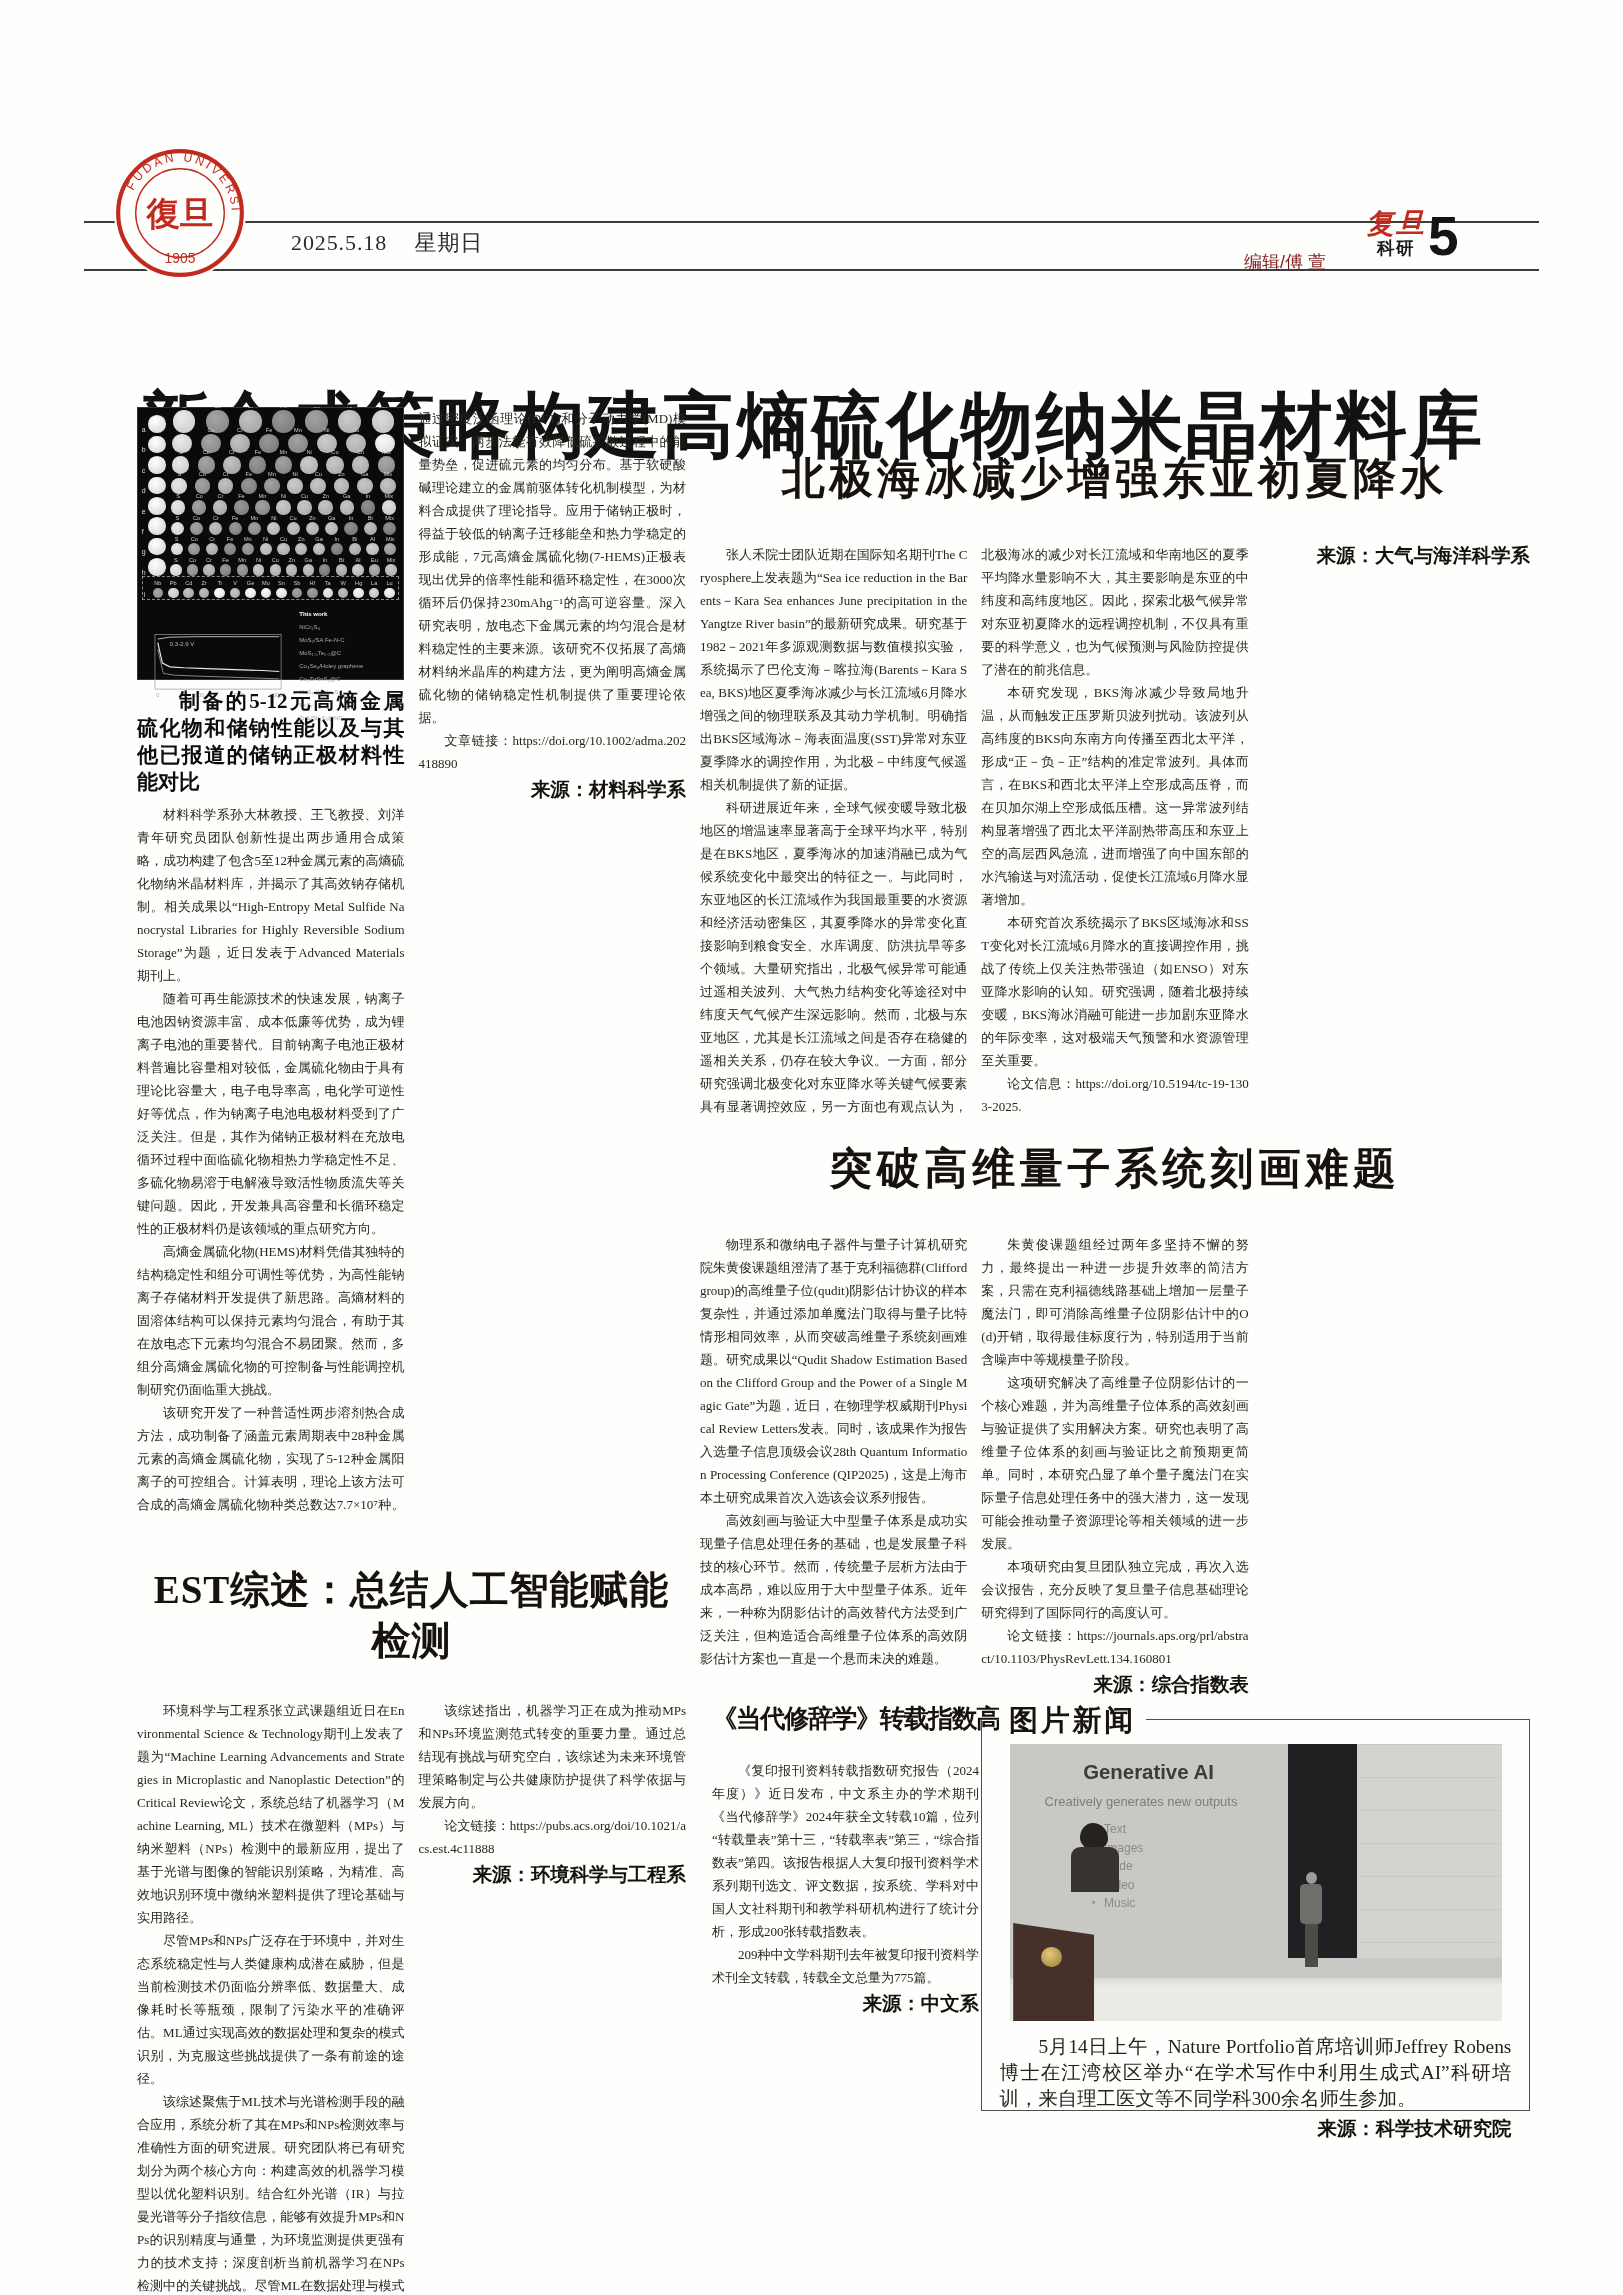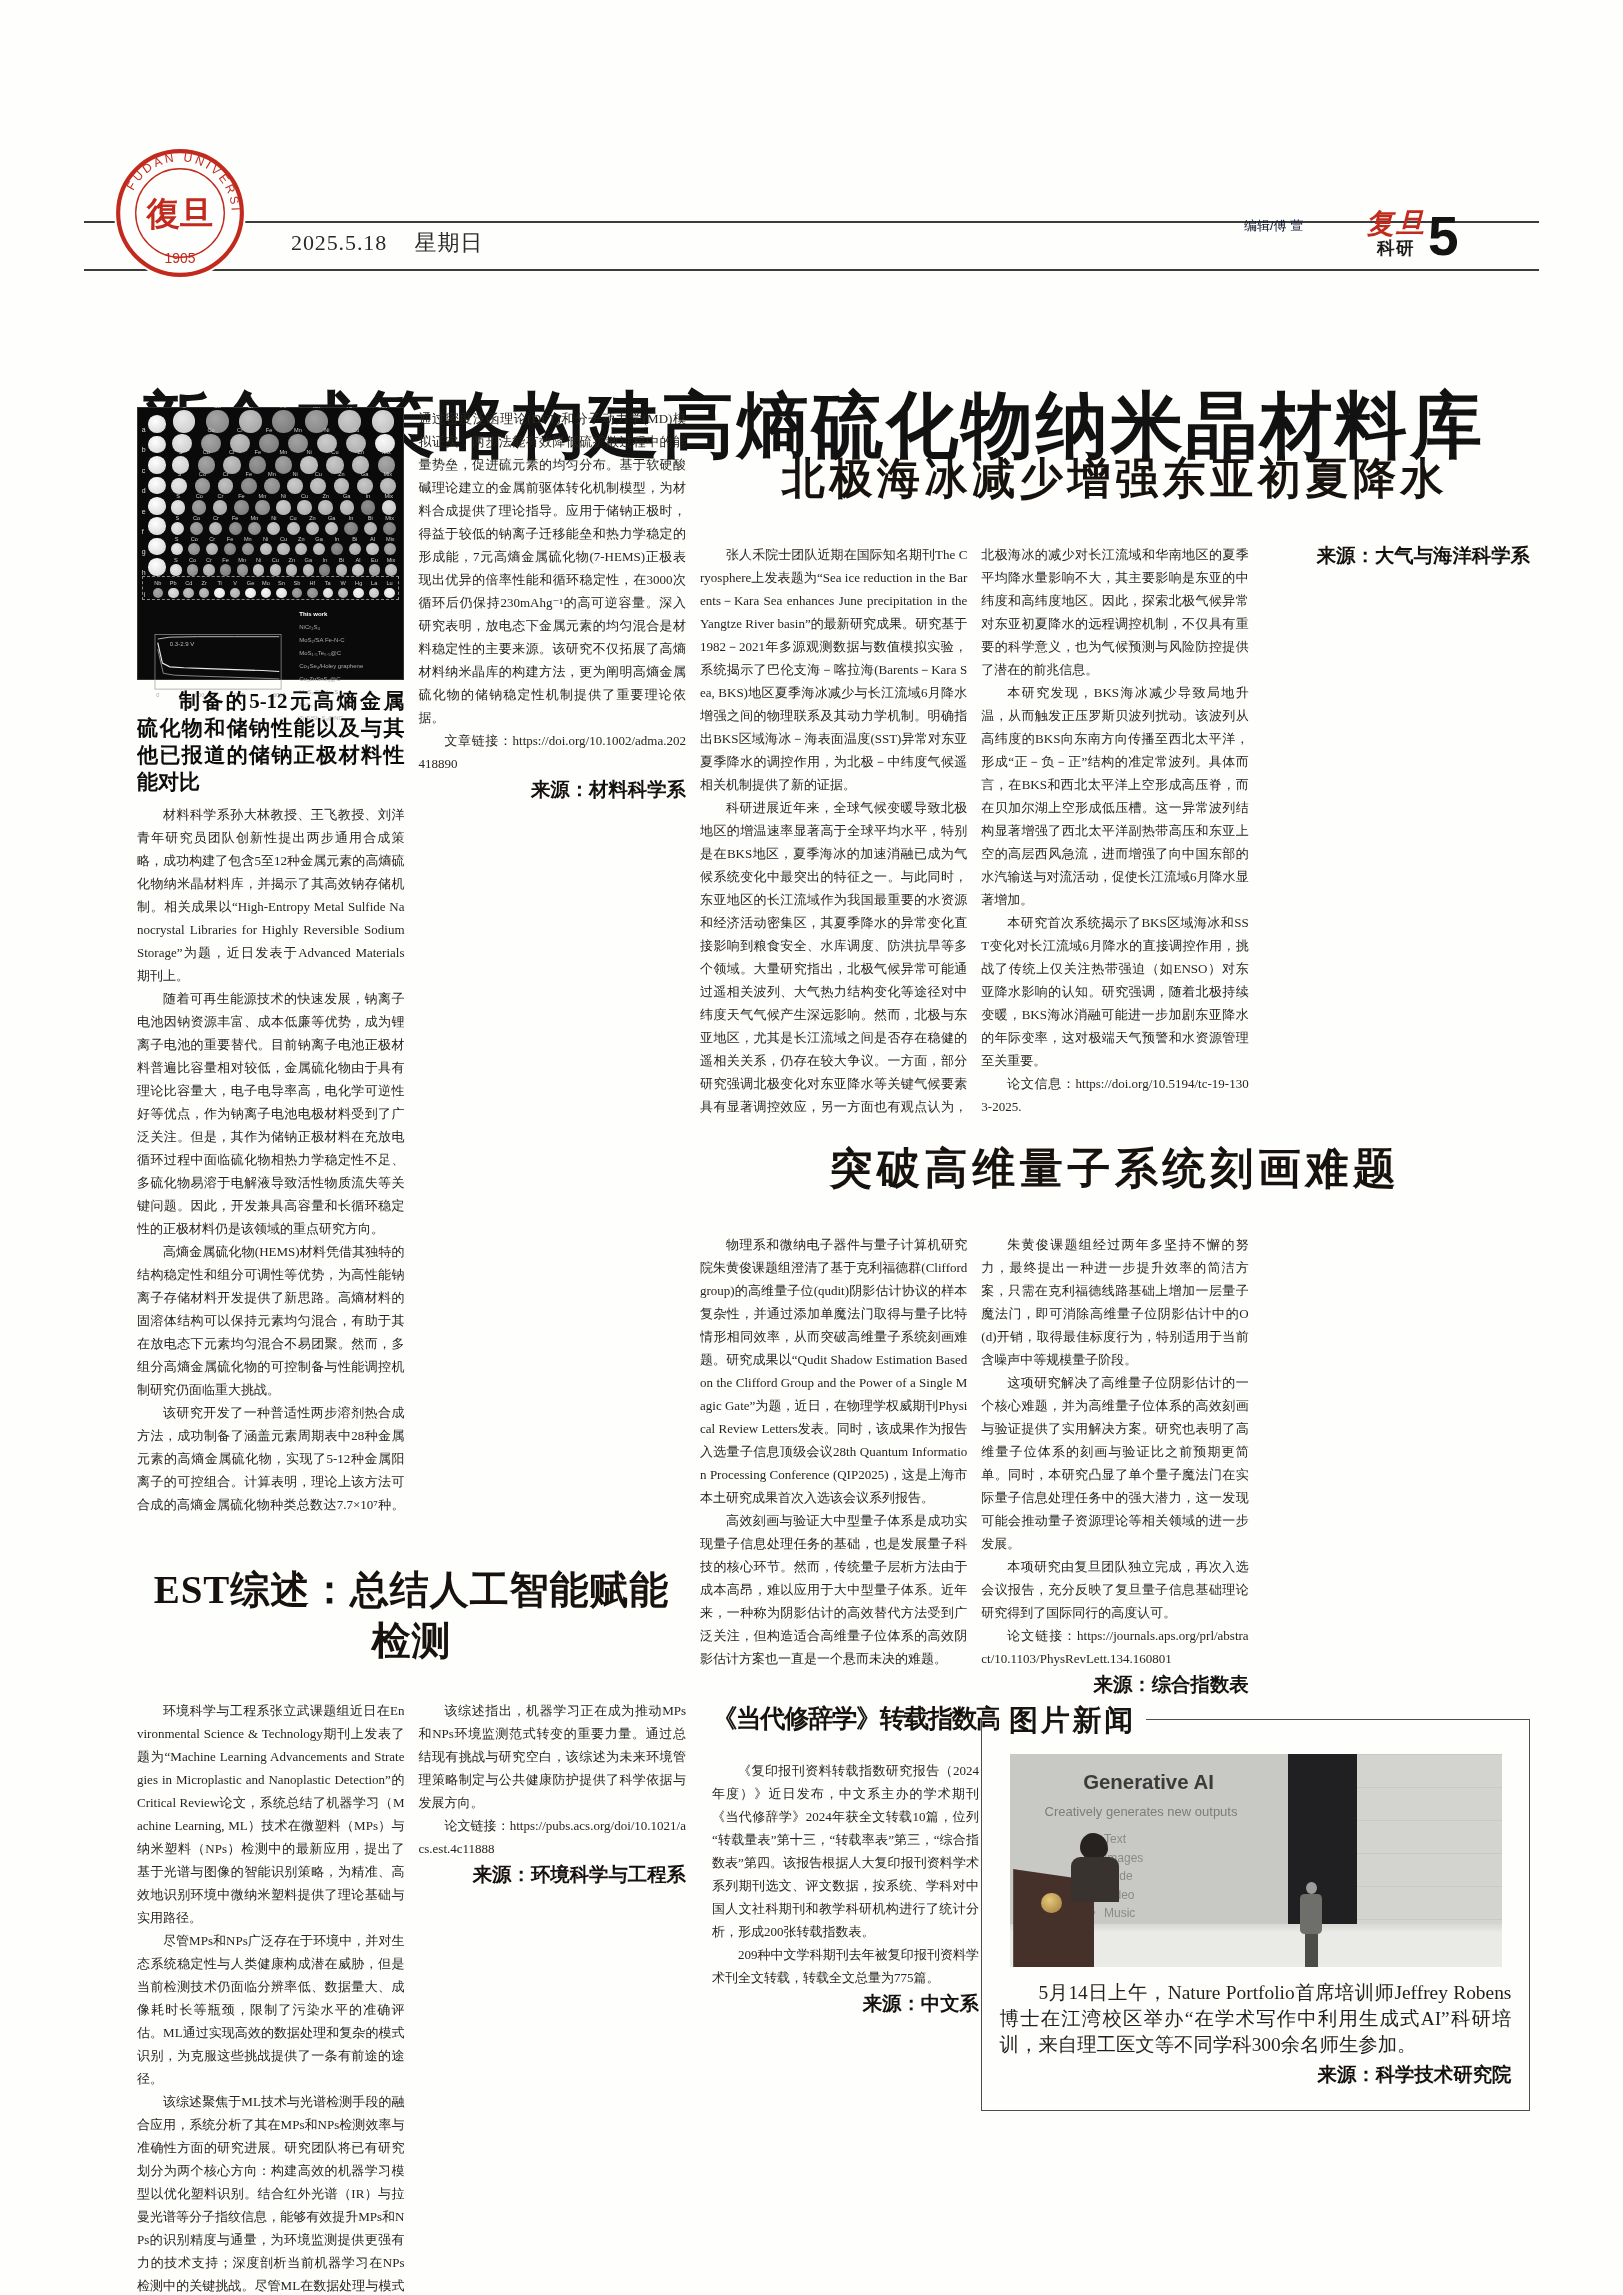--- a/index.html
+++ b/index.html
@@ -6,22 +6,22 @@
   .page{position:relative;width:1623px;height:2295px;background:#fefefc;overflow:hidden;
         font-family:"Liberation Serif","DejaVu Serif",serif;color:#262422;}
   
   .rule{position:absolute;left:84px;right:84px;height:1.9px;background:#3c3c3c;}
   .rule-top{top:221px;}
   .rule-bottom{top:269px;}
   .seal{position:absolute;left:114px;top:147px;width:132px;height:132px;background:#fefefc;border-radius:50%;}
   .date-line{position:absolute;left:291px;top:228px;font-family:Liberation Serif, serif;
              font-size:22px;color:#2a2a2a;letter-spacing:0.9px;}
   .date-line .wk{margin-left:21px;}
-  .editor{position:absolute;left:1244px;top:217px;font-family:"Liberation Sans","DejaVu Sans",sans-serif;
-          font-size:13px;color:#0f172a;}
+  .editor{position:absolute;left:1244px;top:250px;font-family:"Liberation Sans","DejaVu Sans",sans-serif;
+          font-size:18px;color:#7f1d1d;}
   .brand{position:absolute;left:1366px;top:209px;width:60px;text-align:center;}
   .brand-top{font-size:28px;line-height:29px;font-weight:900;color:#c22a1e;font-style:italic;letter-spacing:1.9px;}
   .brand-bottom{font-size:17.6px;line-height:20.4px;font-weight:900;color:#1c1c1c;
                 font-family:"Liberation Sans","DejaVu Sans",sans-serif;letter-spacing:1.4px;}
   .pageno{position:absolute;left:1428px;top:209px;font-size:55px;line-height:55px;font-weight:900;
           font-family:"Liberation Sans","DejaVu Sans",sans-serif;color:#141414;}
   
   .headline{position:absolute;left:116px;right:116px;top:329px;text-align:center;
             font-family:"Liberation Sans","DejaVu Sans",sans-serif;
             font-size:72px;line-height:97px;font-weight:900;color:#121212;letter-spacing:2.8px;white-space:nowrap;}
@@ -68,21 +68,21 @@
   
   .art-rhetoric{position:absolute;left:712px;top:1677px;width:267px;}
   .rhetoric-title{font-size:25.4px;line-height:40px;letter-spacing:-1.4px;white-space:nowrap;}
   .art-rhetoric .text{margin-top:12px;}
   
   .photo-box{position:absolute;left:981px;top:1719px;width:549px;height:392px;
              border:1.4px solid #4d4d4d;box-sizing:border-box;}
   .photo-label{position:absolute;top:-21px;left:16.7px;background:#fefefc;padding:0 10.2px;
                font-family:"Liberation Sans","DejaVu Sans",sans-serif;
                font-size:29px;line-height:43px;font-weight:900;color:#17130f;letter-spacing:2.8px;}
-  .photo{position:relative;width:492px;height:213px;margin:34px auto 0;background:#c8c8c4;overflow:hidden;}
+  .photo{position:relative;width:492px;height:277px;margin:24px auto 0;background:#c8c8c4;overflow:hidden;}
   .ph-screen{position:absolute;left:0;top:0;width:278px;height:182px;
              background:linear-gradient(160deg,#fbfbf9 0%,#ececе8 70%,#e2e2de 100%);}
   .ph-slide-title{position:absolute;left:0;right:0;top:16.7px;text-align:center;
                   font-family:"Liberation Sans","DejaVu Sans",sans-serif;font-size:20.4px;font-weight:bold;color:#3b3b3b;}
   .ph-slide-sub{position:absolute;left:0;right:15px;top:50px;text-align:center;
                 font-family:"Liberation Sans","DejaVu Sans",sans-serif;font-size:13px;color:#7d7d7d;}
   .ph-bullets{position:absolute;left:82px;top:76px;margin:0;padding:0;list-style:none;}
   .ph-bullets li{font-family:"Liberation Sans","DejaVu Sans",sans-serif;font-size:12px;line-height:18.5px;color:#8a8a8a;}
   .ph-bullets li::before{content:"•";margin-right:8.3px;color:#9a9a9a;}
   .ph-curtain{position:absolute;left:278px;top:0;width:69px;height:214px;background:#202022;}

